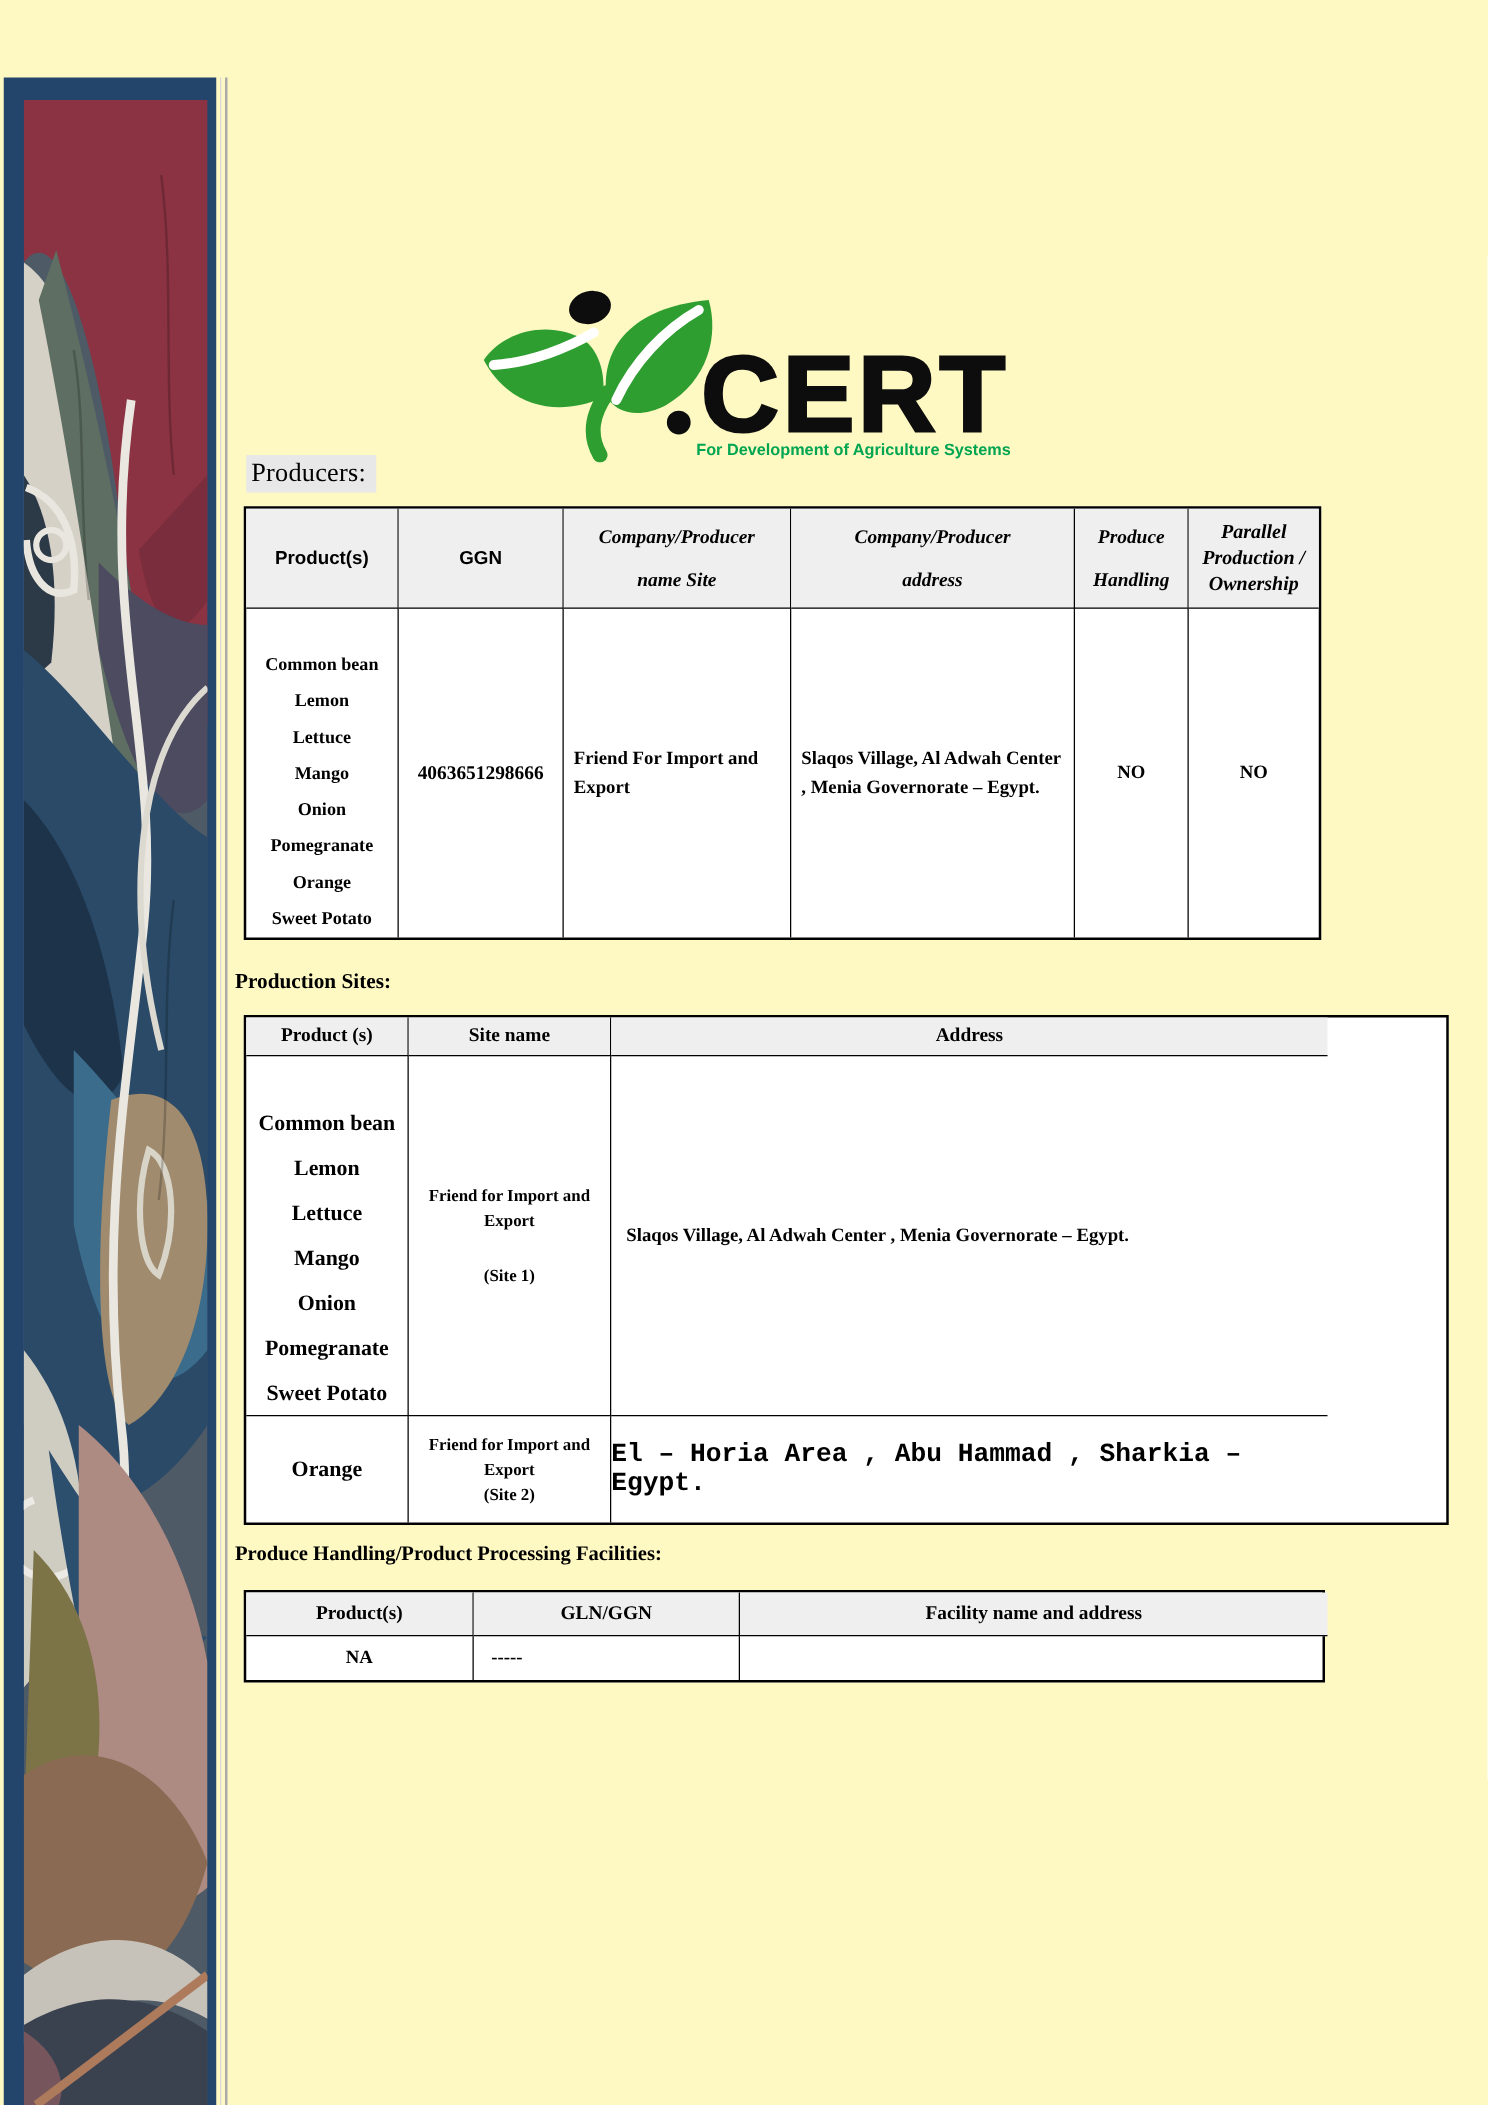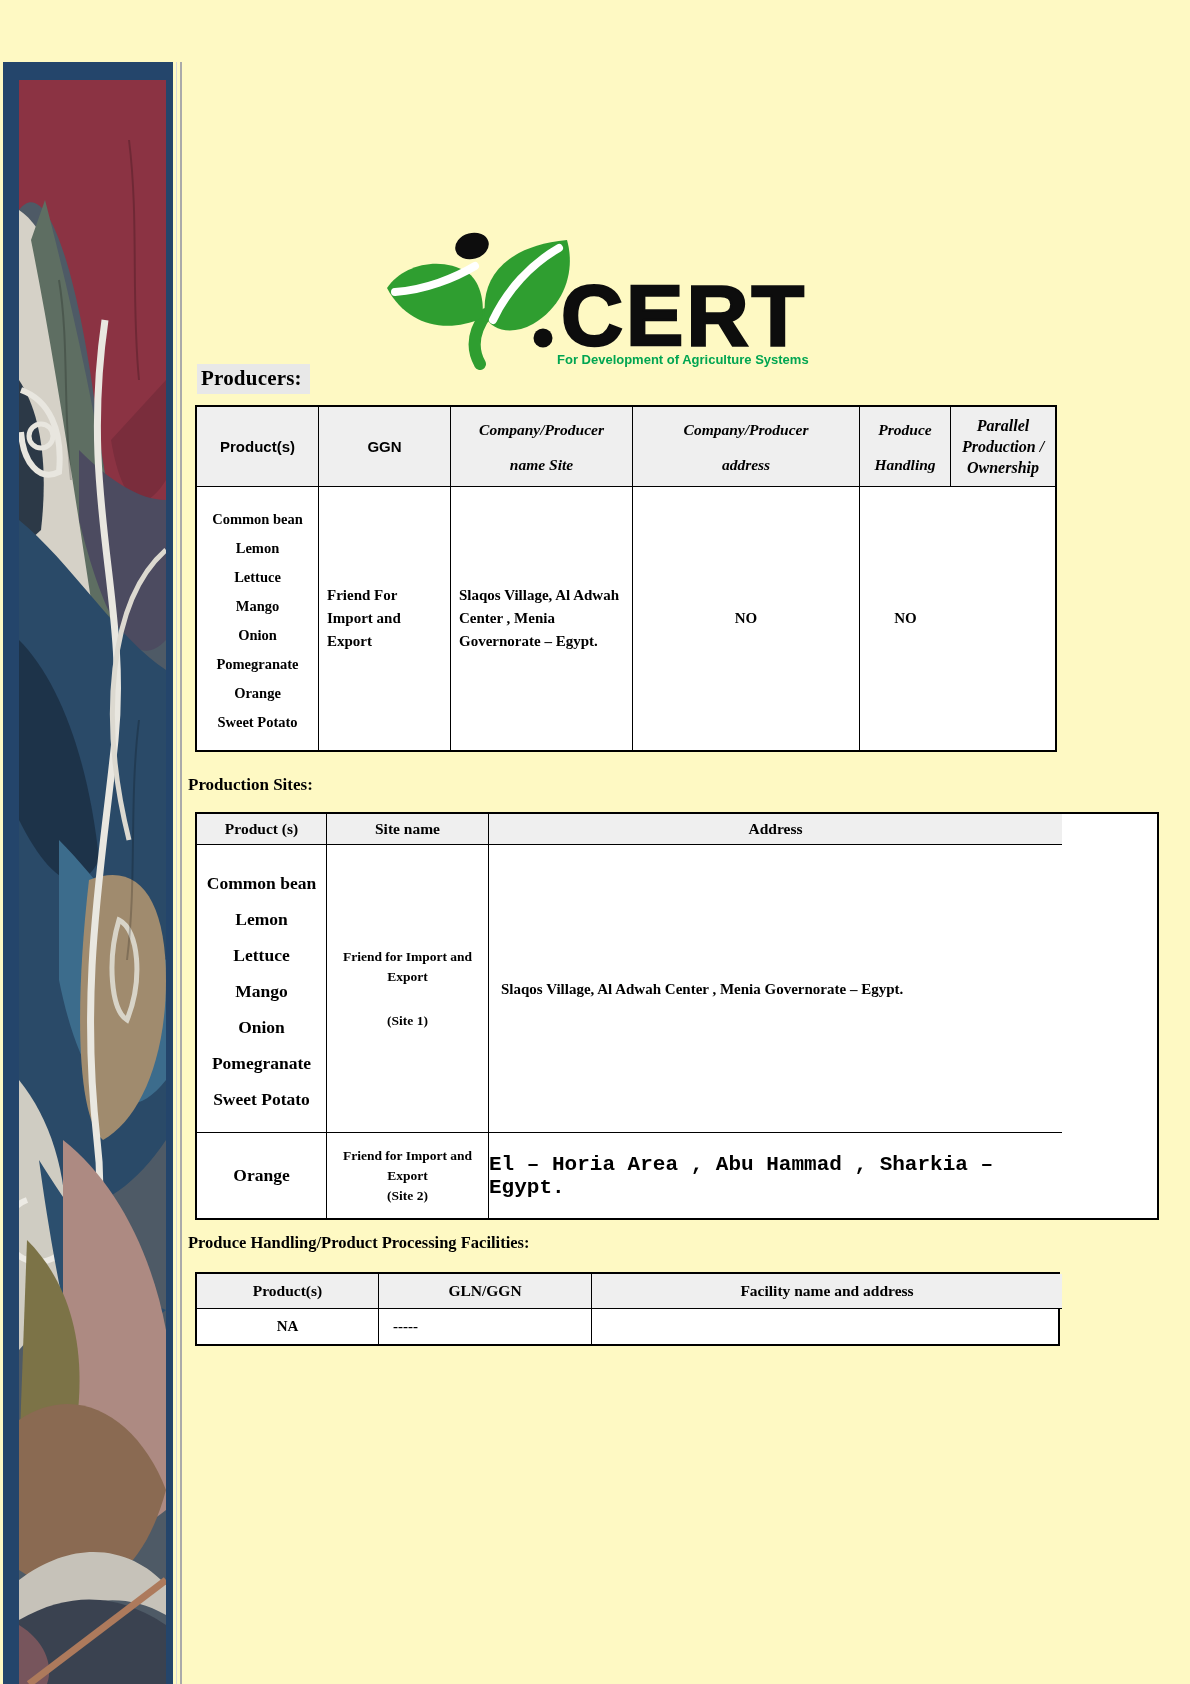--- a/index.html
+++ b/index.html
@@ -23,21 +23,21 @@
   .sidebar-edge-line2 {
     position:absolute; left:176px; top:62px; width:1px; height:1622px; background:#d8d8d8;
   }
 
   
   .logo { position:absolute; left:383px; top:226px; width:455px; height:144px; }
   .logo svg { display:block; }
 
   
   .h-producers {
-    position:absolute; left:197px; top:364px; font-size:21px; font-weight:bold;
+    position:absolute; left:197px; top:364px; font-size:21px; font-weight:normal;
     background:#e8e8e8; padding:2px 8px 3px 4px; letter-spacing:0.2px;
   }
   .h-sites {
     position:absolute; left:188px; top:775px; font-size:17px; font-weight:bold;
   }
   .h-facilities {
     position:absolute; left:188px; top:1233px; font-size:16.5px; font-weight:bold;
   }
 
   
@@ -55,21 +55,21 @@
   .t1 .sansh { font-family:"Liberation Sans","DejaVu Sans",sans-serif; font-weight:bold; font-size:15px; }
   .t1 .serifh { font-style:italic; font-weight:bold; font-size:15.5px; }
   .t1 .hl { line-height:35px; text-align:center; }
   .t1 .serifh-sm { font-style:italic; font-weight:bold; font-size:16px; }
   .t1 .hls { line-height:21px; text-align:center; }
   .p1line { line-height:29px; font-size:14.5px; font-weight:bold; text-align:center; width:100%; }
   .t1 .ggn { font-size:15.5px; font-weight:bold; }
   .t1 .leftcell { align-items:flex-start; justify-content:center; padding:0 8px; }
   .t1 .nametxt, .t1 .addrtxt { font-size:15px; font-weight:bold; line-height:23px; text-align:left; }
   .t1 .noval { font-size:15px; font-weight:bold; }
-  .prodcell { justify-content:center; padding-top:4px; }
+  .prodcell { justify-content:flex-end; padding-top:4px; }
 
   
   .t2 { left:195px; top:812px; grid-template-columns:130px 162px 573px;
         grid-template-rows:31px 288px 85px; width:964px; }
   .t2 .h { font-weight:bold; font-size:15.5px; }
   .p2line { line-height:36px; font-size:17.5px; font-weight:bold; text-align:center; width:100%; }
   .sitename { font-size:13.5px; font-weight:bold; line-height:20px; text-align:center; padding:0 6px; }
   .sitelabel1 { margin-top:24px; }
   .sitelabel2 { }
   .t2 .addr1 { align-items:flex-start; justify-content:center; padding:0 12px; }
@@ -167,20 +167,21 @@
     <div class="cell lastrow prodcell">
       <div class="p1line">Common bean</div>
       <div class="p1line">Lemon</div>
       <div class="p1line">Lettuce</div>
       <div class="p1line">Mango</div>
       <div class="p1line">Onion</div>
       <div class="p1line">Pomegranate</div>
       <div class="p1line">Orange</div>
       <div class="p1line">Sweet Potato</div>
     </div>
+    <div class="cell lastrow ggn">4063651298666</div>
     <div class="cell lastrow leftcell">
       <div class="nametxt">Friend For Import and Export</div>
     </div>
     <div class="cell lastrow leftcell">
       <div class="addrtxt">Slaqos Village, Al Adwah Center , Menia Governorate – Egypt.</div>
     </div>
     <div class="cell lastrow noval">NO</div>
     <div class="cell lastrow lastcol noval">NO</div>
   </div>
 

